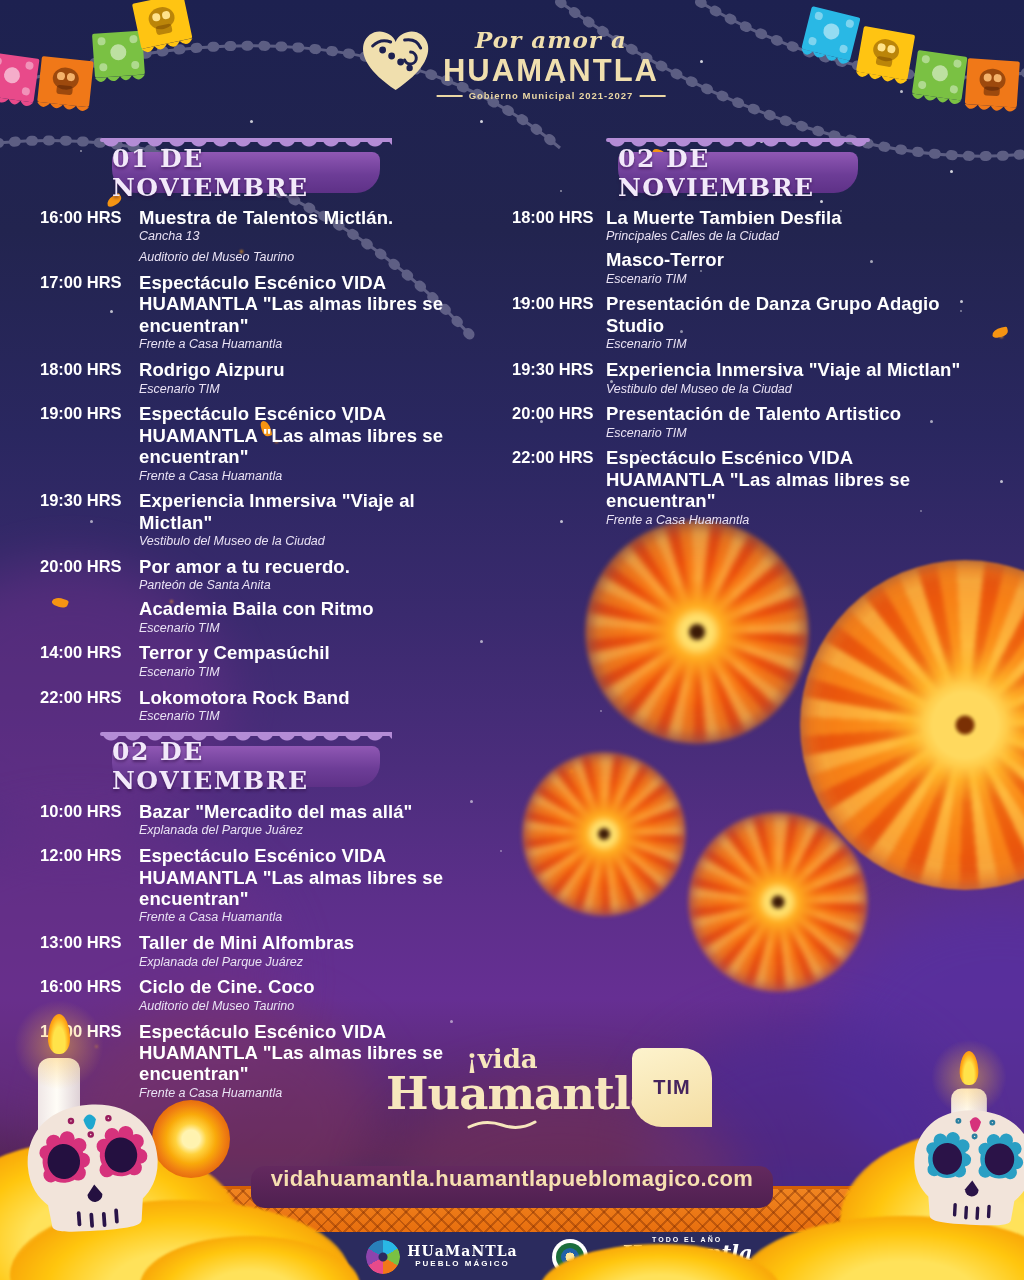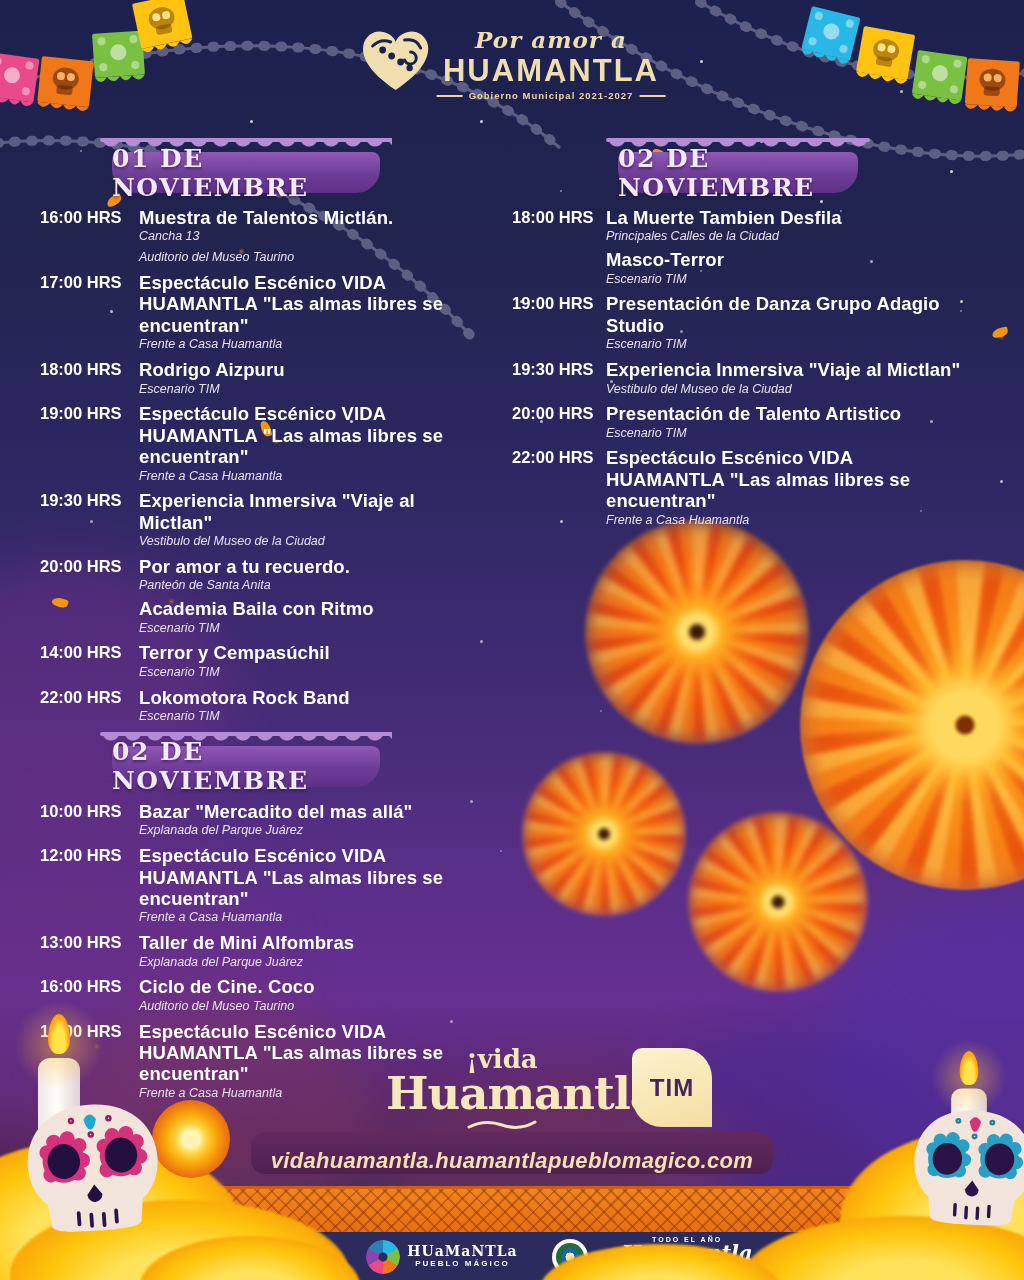--- a/index.html
+++ b/index.html
@@ -81,24 +81,24 @@
 
   
   .vida{position:absolute;left:386px;top:1048px;width:232px;text-align:center;color:#f7e7bd;z-index:6;
     font-family:"DejaVu Serif",serif;font-weight:700;}
   .vida-l1{font-size:26px;line-height:.9;}
   .vida-l2{font-size:45px;line-height:1.02;letter-spacing:-1px;}
   .vida svg{display:block;margin:2px auto 0;}
   .tim-badge{position:absolute;left:632px;top:1048px;width:80px;height:79px;z-index:6;
     background:linear-gradient(160deg,#fdf3cd,#f4dda2);border-radius:10px 30px 0 30px;
     display:flex;align-items:center;justify-content:center;}
-  .tim-badge span{color:#46245e;font-weight:800;font-size:24px;letter-spacing:1px;}
-  .url-bar{position:absolute;left:50%;top:1132px;transform:translateX(-50%);width:522px;height:42px;z-index:6;
+  .tim-badge span{color:#46245e;font-weight:800;font-size:20px;letter-spacing:1px;}
+  .url-bar{position:absolute;left:50%;top:1166px;transform:translateX(-50%);width:522px;height:42px;z-index:6;
     background:linear-gradient(180deg,#64295f,#4f2050);border-radius:14px;
-    display:flex;align-items:flex-end;justify-content:center;font-style:italic;}
+    display:flex;align-items:flex-start;justify-content:center;}
   .url-bar span{color:#f6dfb0;font-weight:700;font-size:22px;letter-spacing:.3px;}
 
   
   .band{position:absolute;left:0;top:1186px;width:1024px;height:46px;z-index:5;
     background:
       repeating-linear-gradient(45deg,rgba(122,42,2,.38) 0 2px,rgba(0,0,0,0) 2px 10px),
       repeating-linear-gradient(-45deg,rgba(122,42,2,.38) 0 2px,rgba(0,0,0,0) 2px 10px),
       linear-gradient(180deg,#f08420,#e86f0e);
     border-top:3px solid #d35f06;}
   .band::after{content:"";position:absolute;top:100%;left:0;width:100%;height:24px;

